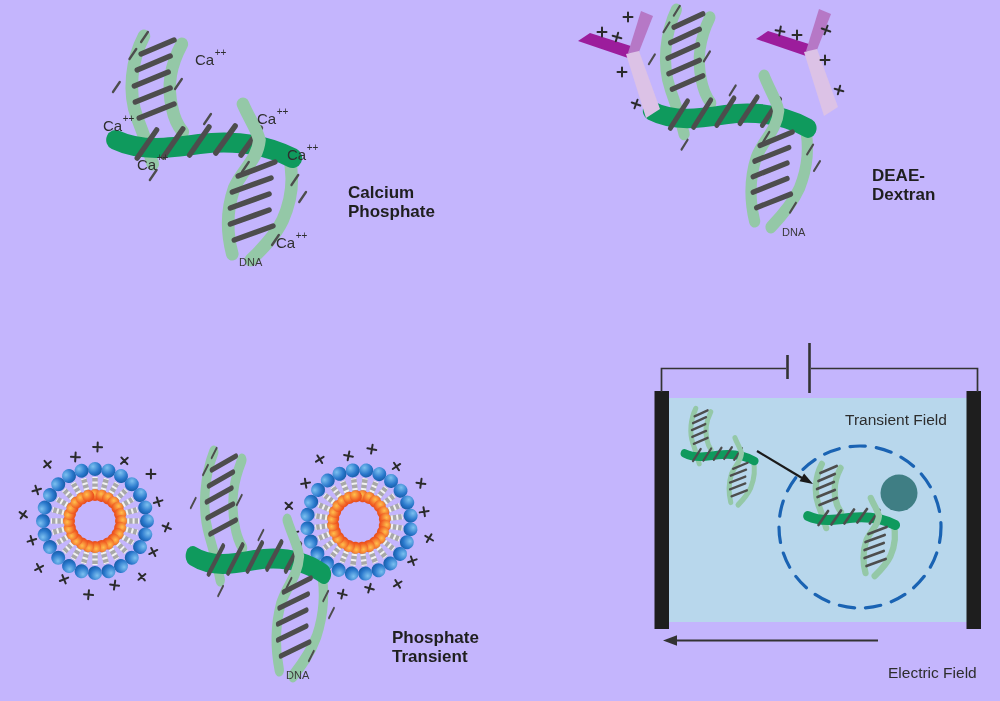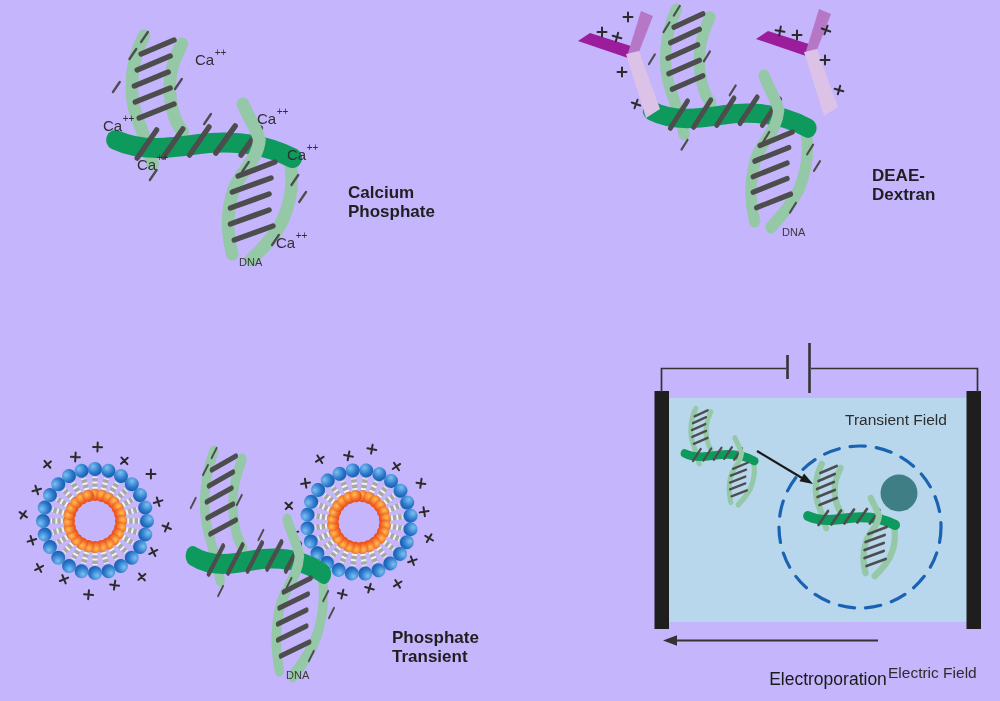--- a/index.html
+++ b/index.html
@@ -230,15 +230,14 @@
 </div>
 
 <div class="lbl" style="left:286px;top:669px">DNA</div>
 <div class="lbl title" style="left:392px;top:628px">
   <div>Phosphate</div>
   <div>Transient</div>
 </div>
 
 <div class="lbl small" style="left:845px;top:411px">Transient Field</div>
 <div class="lbl small" style="left:888px;top:664px">Electric Field</div>
-<div class="lbl caption" style="left:728px;top:669px">Electroporation</div>
 
 </div>
 
 </body></html>

